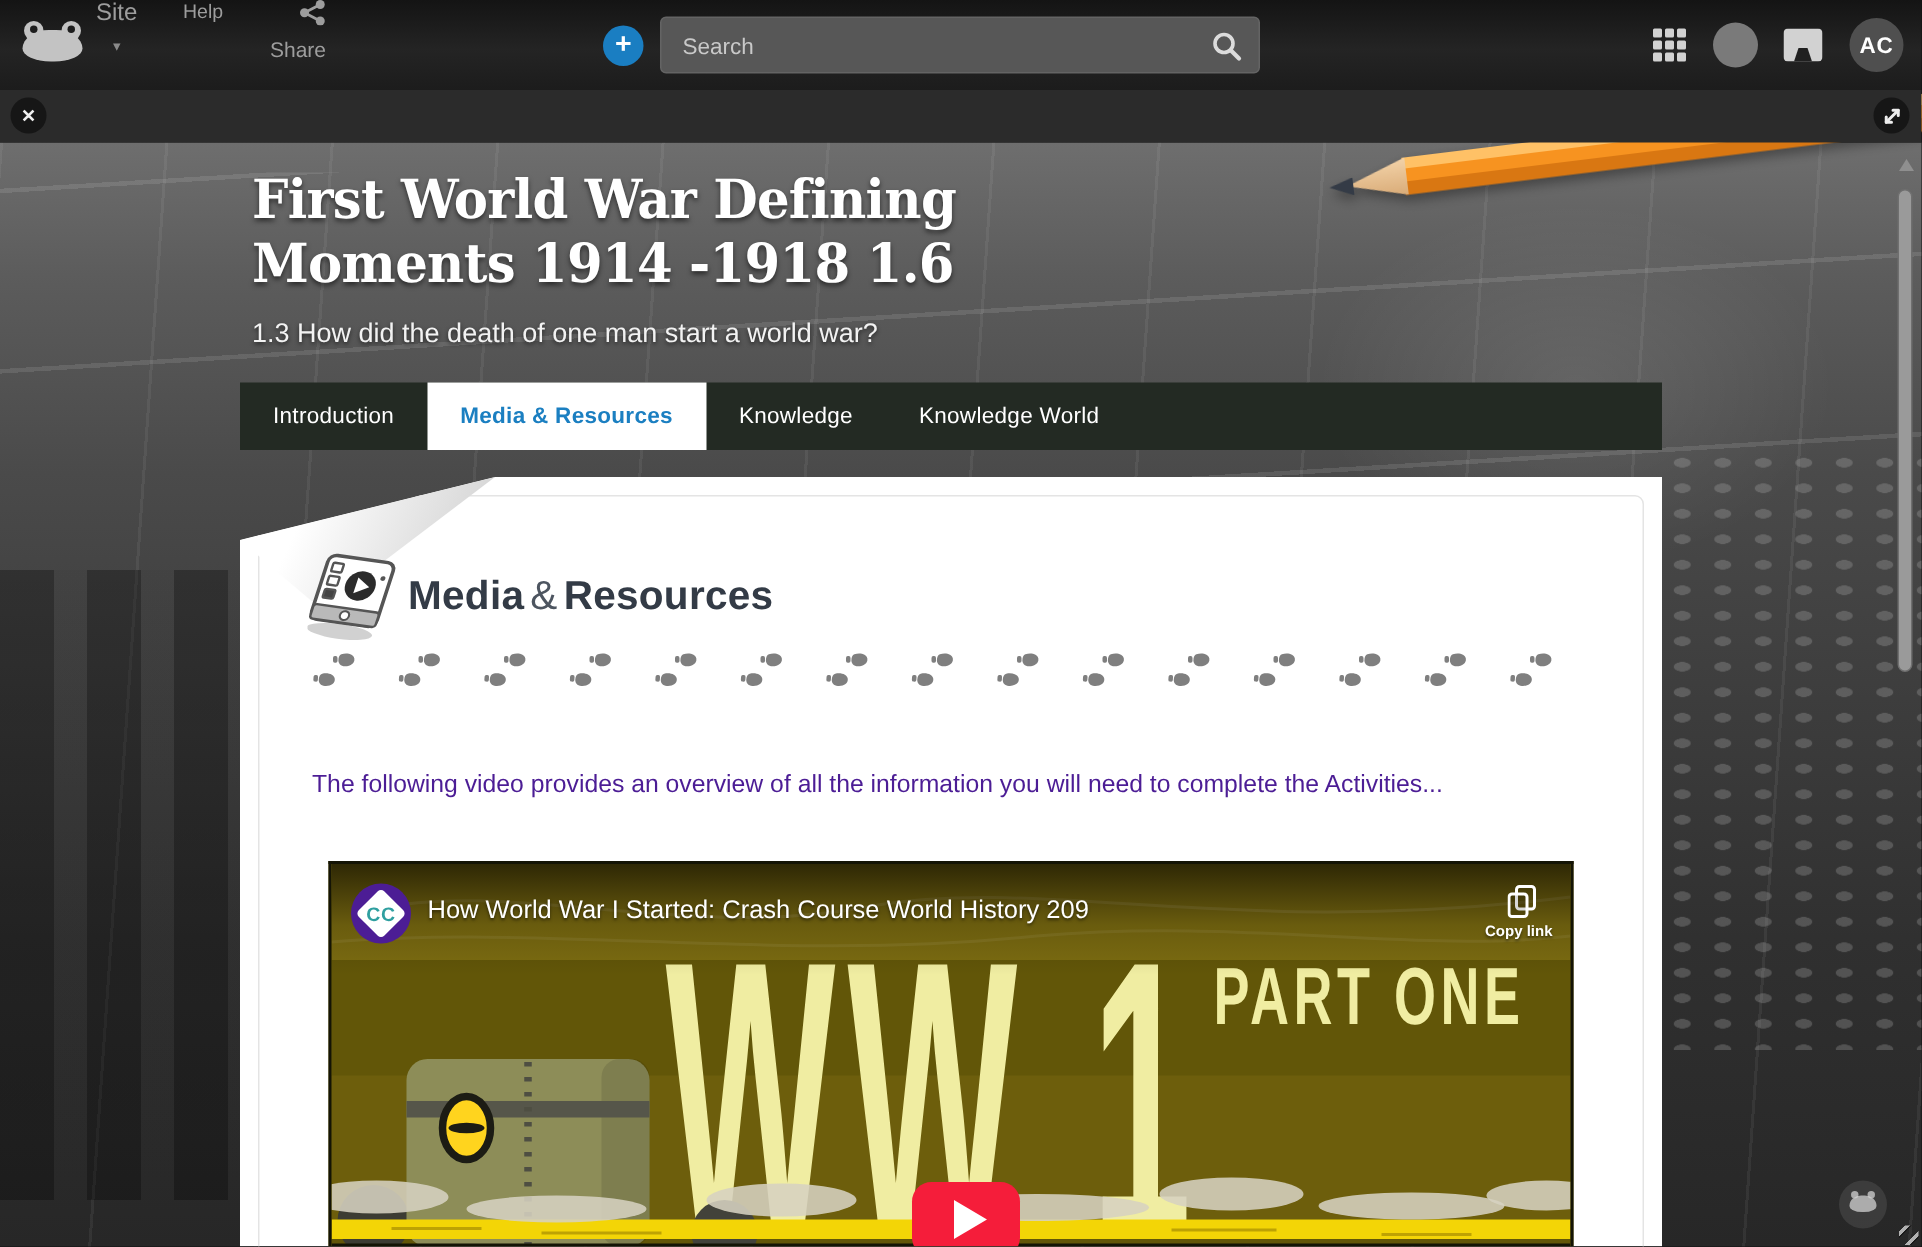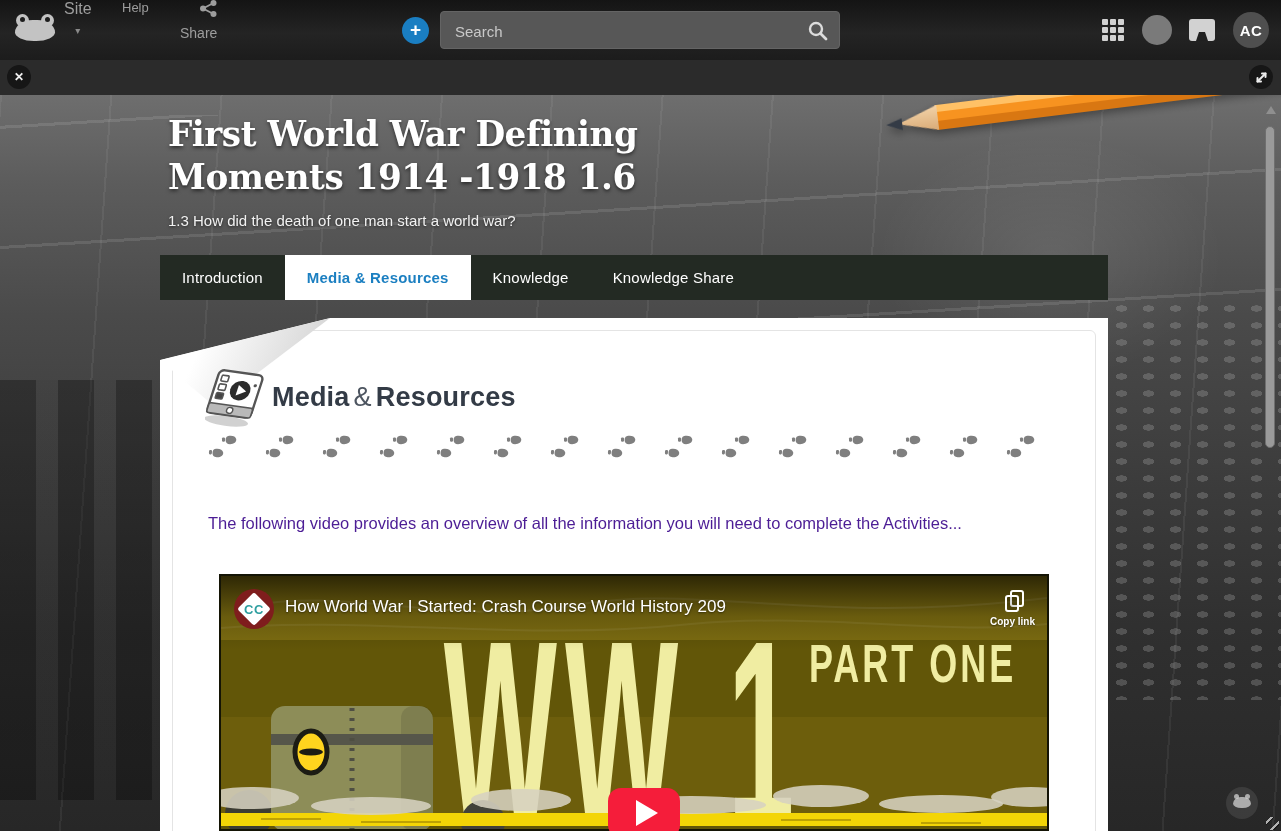--- a/index.html
+++ b/index.html
@@ -53,21 +53,21 @@
   .pencil{position:absolute;left:884px;top:110px;width:410px;height:25px;transform:rotate(-7deg);transform-origin:12px 50%;z-index:6;filter:drop-shadow(0 4px 4px rgba(0,0,0,.35));}
   .pencil .body{position:absolute;left:52px;top:0;width:358px;height:25px;
     background:linear-gradient(180deg,#ffc166 0 28%,#f79320 28% 64%,#d97712 64% 100%);}
   .pencil .wood{position:absolute;left:14px;top:0;width:40px;height:25px;background:linear-gradient(180deg,#f2d2a8,#d9ab77);
     clip-path:polygon(100% 0,100% 100%,0 58%);}
   .pencil .lead{position:absolute;left:2px;top:9px;width:16px;height:12px;background:#343b46;clip-path:polygon(100% 0,100% 100%,0 42%);}
   
   .banner{position:absolute;left:168px;top:112px;z-index:7;color:#fff;}
   .banner h1{margin:0;font-family:"DejaVu Serif","Liberation Serif",serif;font-weight:bold;font-size:36px;line-height:43px;
     letter-spacing:-.5px;transform:scaleX(.95);transform-origin:left top;text-shadow:0 2px 4px rgba(0,0,0,.55);}
-  .banner .sub{margin-top:14px;font-size:15px;color:#f2f2f2;text-shadow:0 1px 3px rgba(0,0,0,.6);}
+  .banner .sub{margin-top:14px;font-size:18px;color:#f2f2f2;text-shadow:0 1px 3px rgba(0,0,0,.6);}
   
   .tabbar{position:absolute;left:160px;top:255px;width:948px;height:45px;background:#232a23;z-index:8;display:flex;}
   .tab{height:45px;line-height:45px;padding:0 22px;font-size:15px;color:#fff;letter-spacing:.2px;cursor:pointer;text-align:center;}
   .tab.active{background:#fff;color:#1b7fc1;font-weight:bold;}
   
   .panel{position:absolute;left:160px;top:318px;width:948px;height:513px;background:#fff;z-index:9;
     clip-path:polygon(170px 0,948px 0,948px 513px,0 513px,0 42px);box-shadow:-14px 0 20px -8px rgba(0,0,0,.5);}
   .fold{position:absolute;left:0;top:0;width:172px;height:92px;
     clip-path:polygon(0 42px,170px 0,54px 88px);
     background:linear-gradient(115deg,#ffffff 25%,#e9e9e9 55%,#d7d7d7 80%);
@@ -77,21 +77,21 @@
   .heading{position:absolute;left:112px;top:64px;font-size:27px;font-weight:bold;color:#333b46;letter-spacing:.2px;}
   .heading .amp{font-weight:normal;color:#4d5560;padding:0 4px;}
   .footprints{position:absolute;left:48px;top:116px;}
   .intro{position:absolute;left:48px;top:196px;font-size:16.5px;color:#4c1d95;}
   
   .video{position:absolute;left:61px;top:258px;width:826px;height:255px;overflow:hidden;background:#625608;
     border:2px solid #141405;border-bottom:none;box-sizing:content-box;margin-left:-2px;margin-top:-2px;}
   .video svg.art{position:absolute;left:0;top:0;}
   .vidoverlay{position:absolute;left:0;top:0;width:826px;height:74px;
     background:linear-gradient(180deg,rgba(16,13,0,.72) 0%,rgba(16,13,0,.18) 55%,rgba(16,13,0,0) 100%);}
-  .cclogo{position:absolute;left:13px;top:13px;width:40px;height:40px;border-radius:50%;background:#7f1d1d;}
+  .cclogo{position:absolute;left:13px;top:13px;width:40px;height:40px;border-radius:50%;background:#4c1d95;}
   .cclogo .diamond{position:absolute;left:8px;top:8px;width:24px;height:24px;background:#fff;transform:rotate(45deg);border-radius:3px;}
   .cclogo .cc{position:absolute;left:0;top:0;width:40px;height:40px;display:flex;align-items:center;justify-content:center;
     color:#2f9fa0;font-size:13px;font-weight:bold;letter-spacing:.5px;}
   .vidtitle{position:absolute;left:64px;top:21px;font-size:17px;color:#fff;text-shadow:0 1px 2px rgba(0,0,0,.5);}
   .copyicon{position:absolute;right:22px;top:14px;}
   .copylabel{position:absolute;right:12px;top:40px;font-size:10px;font-weight:bold;color:#fff;text-shadow:0 1px 2px rgba(0,0,0,.5);}
   .playbtn{position:absolute;left:387px;top:212px;width:72px;height:50px;border-radius:13px;background:#f51d3a;
     display:flex;align-items:center;justify-content:center;}
   .playbtn .tri{width:0;height:0;border-left:22px solid #fff;border-top:13px solid transparent;border-bottom:13px solid transparent;margin-left:5px;}
   
@@ -194,21 +194,21 @@
     <div>First World War Defining</div>
     <div>Moments 1914 -1918 1.6</div>
   </h1>
   <div class="sub">1.3 How did the death of one man start a world war?</div>
 </div>
 
 <div class="tabbar">
   <div class="tab">Introduction</div>
   <div class="tab active">Media &amp; Resources</div>
   <div class="tab">Knowledge</div>
-  <div class="tab">Knowledge Share</div>
+  <div class="tab">Knowledge World</div>
 </div>
 
 <div class="panel">
   <div class="innercard"></div>
   <div class="fold"></div>
 
   <div class="mediaicon">
     <svg width="64" height="60" viewBox="0 0 64 60">
       <g transform="rotate(8 30 30) skewX(-10)">
         <ellipse cx="34" cy="54" rx="22" ry="5" fill="rgba(0,0,0,.18)"></ellipse>

